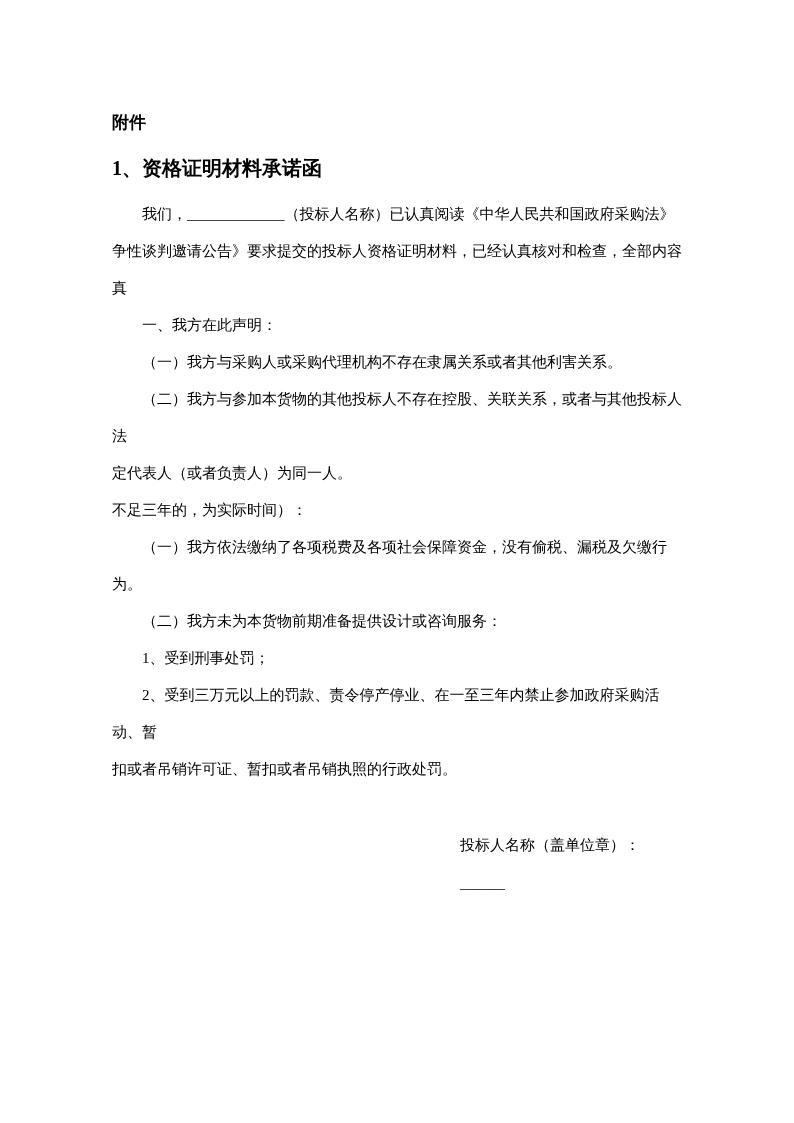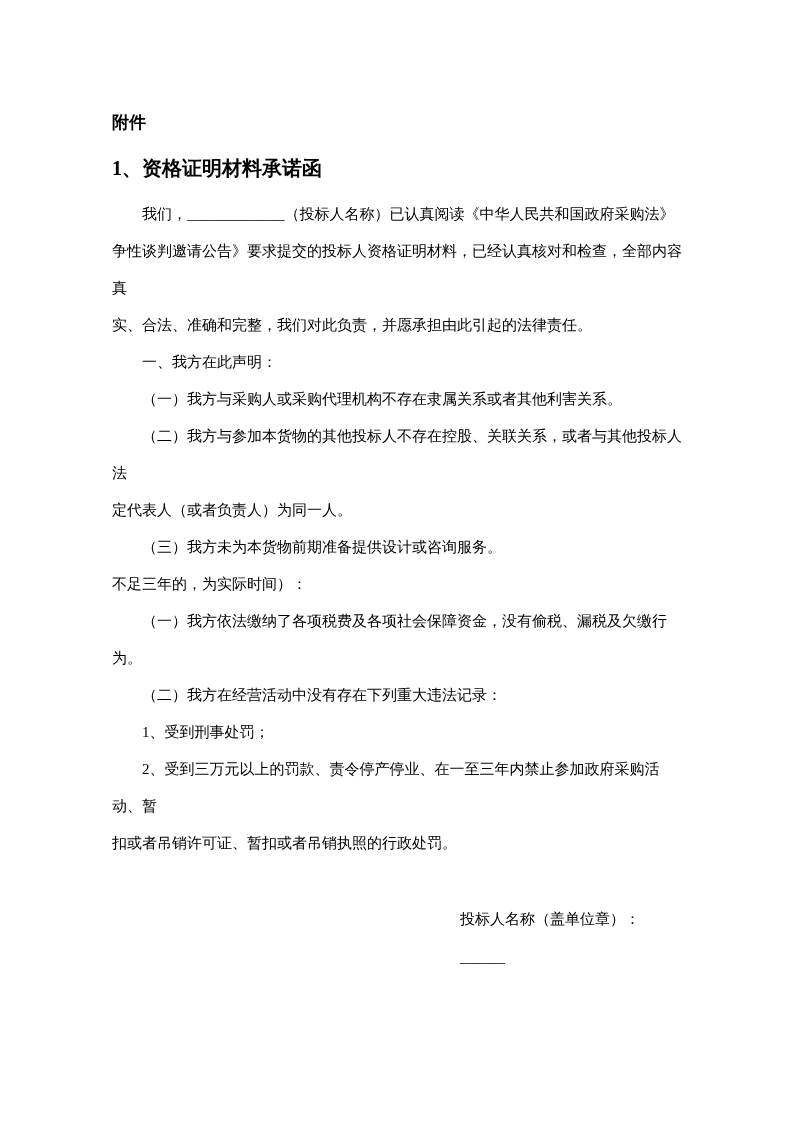--- a/index.html
+++ b/index.html
@@ -56,29 +56,27 @@
 
 <div class="page">
 
   <div class="attachment">附件</div>
 
   <div class="doc-title">1、资格证明材料承诺函</div>
 
   <div class="body-block">
     <div class="line indent">我们，_____________（投标人名称）已认真阅读《中华人民共和国政府采购法》</div>
     <div class="line">争性谈判邀请公告》要求提交的投标人资格证明材料，已经认真核对和检查，全部内容真</div>
-    <div class="line">实、合法、准确和完整，我们对此负责，并愿承担由此引起的法律责任。</div>
     <div class="line indent">一、我方在此声明：</div>
     <div class="line indent">（一）我方与采购人或采购代理机构不存在隶属关系或者其他利害关系。</div>
     <div class="line indent">（二）我方与参加本货物的其他投标人不存在控股、关联关系，或者与其他投标人法</div>
     <div class="line">定代表人（或者负责人）为同一人。</div>
-    <div class="line indent">（三）我方未为本货物前期准备提供设计或咨询服务。</div>
     <div class="line">不足三年的，为实际时间）：</div>
     <div class="line indent">（一）我方依法缴纳了各项税费及各项社会保障资金，没有偷税、漏税及欠缴行为。</div>
-    <div class="line indent">（二）我方在经营活动中没有存在下列重大违法记录：</div>
+    <div class="line indent">（二）我方未为本货物前期准备提供设计或咨询服务：</div>
     <div class="line indent">1、受到刑事处罚；</div>
     <div class="line indent">2、受到三万元以上的罚款、责令停产停业、在一至三年内禁止参加政府采购活动、暂</div>
     <div class="line">扣或者吊销许可证、暂扣或者吊销执照的行政处罚。</div>
   </div>
 
   <div class="signature-block">
     <div class="sig-line">投标人名称（盖单位章）：______</div>
 
   </div>
 

